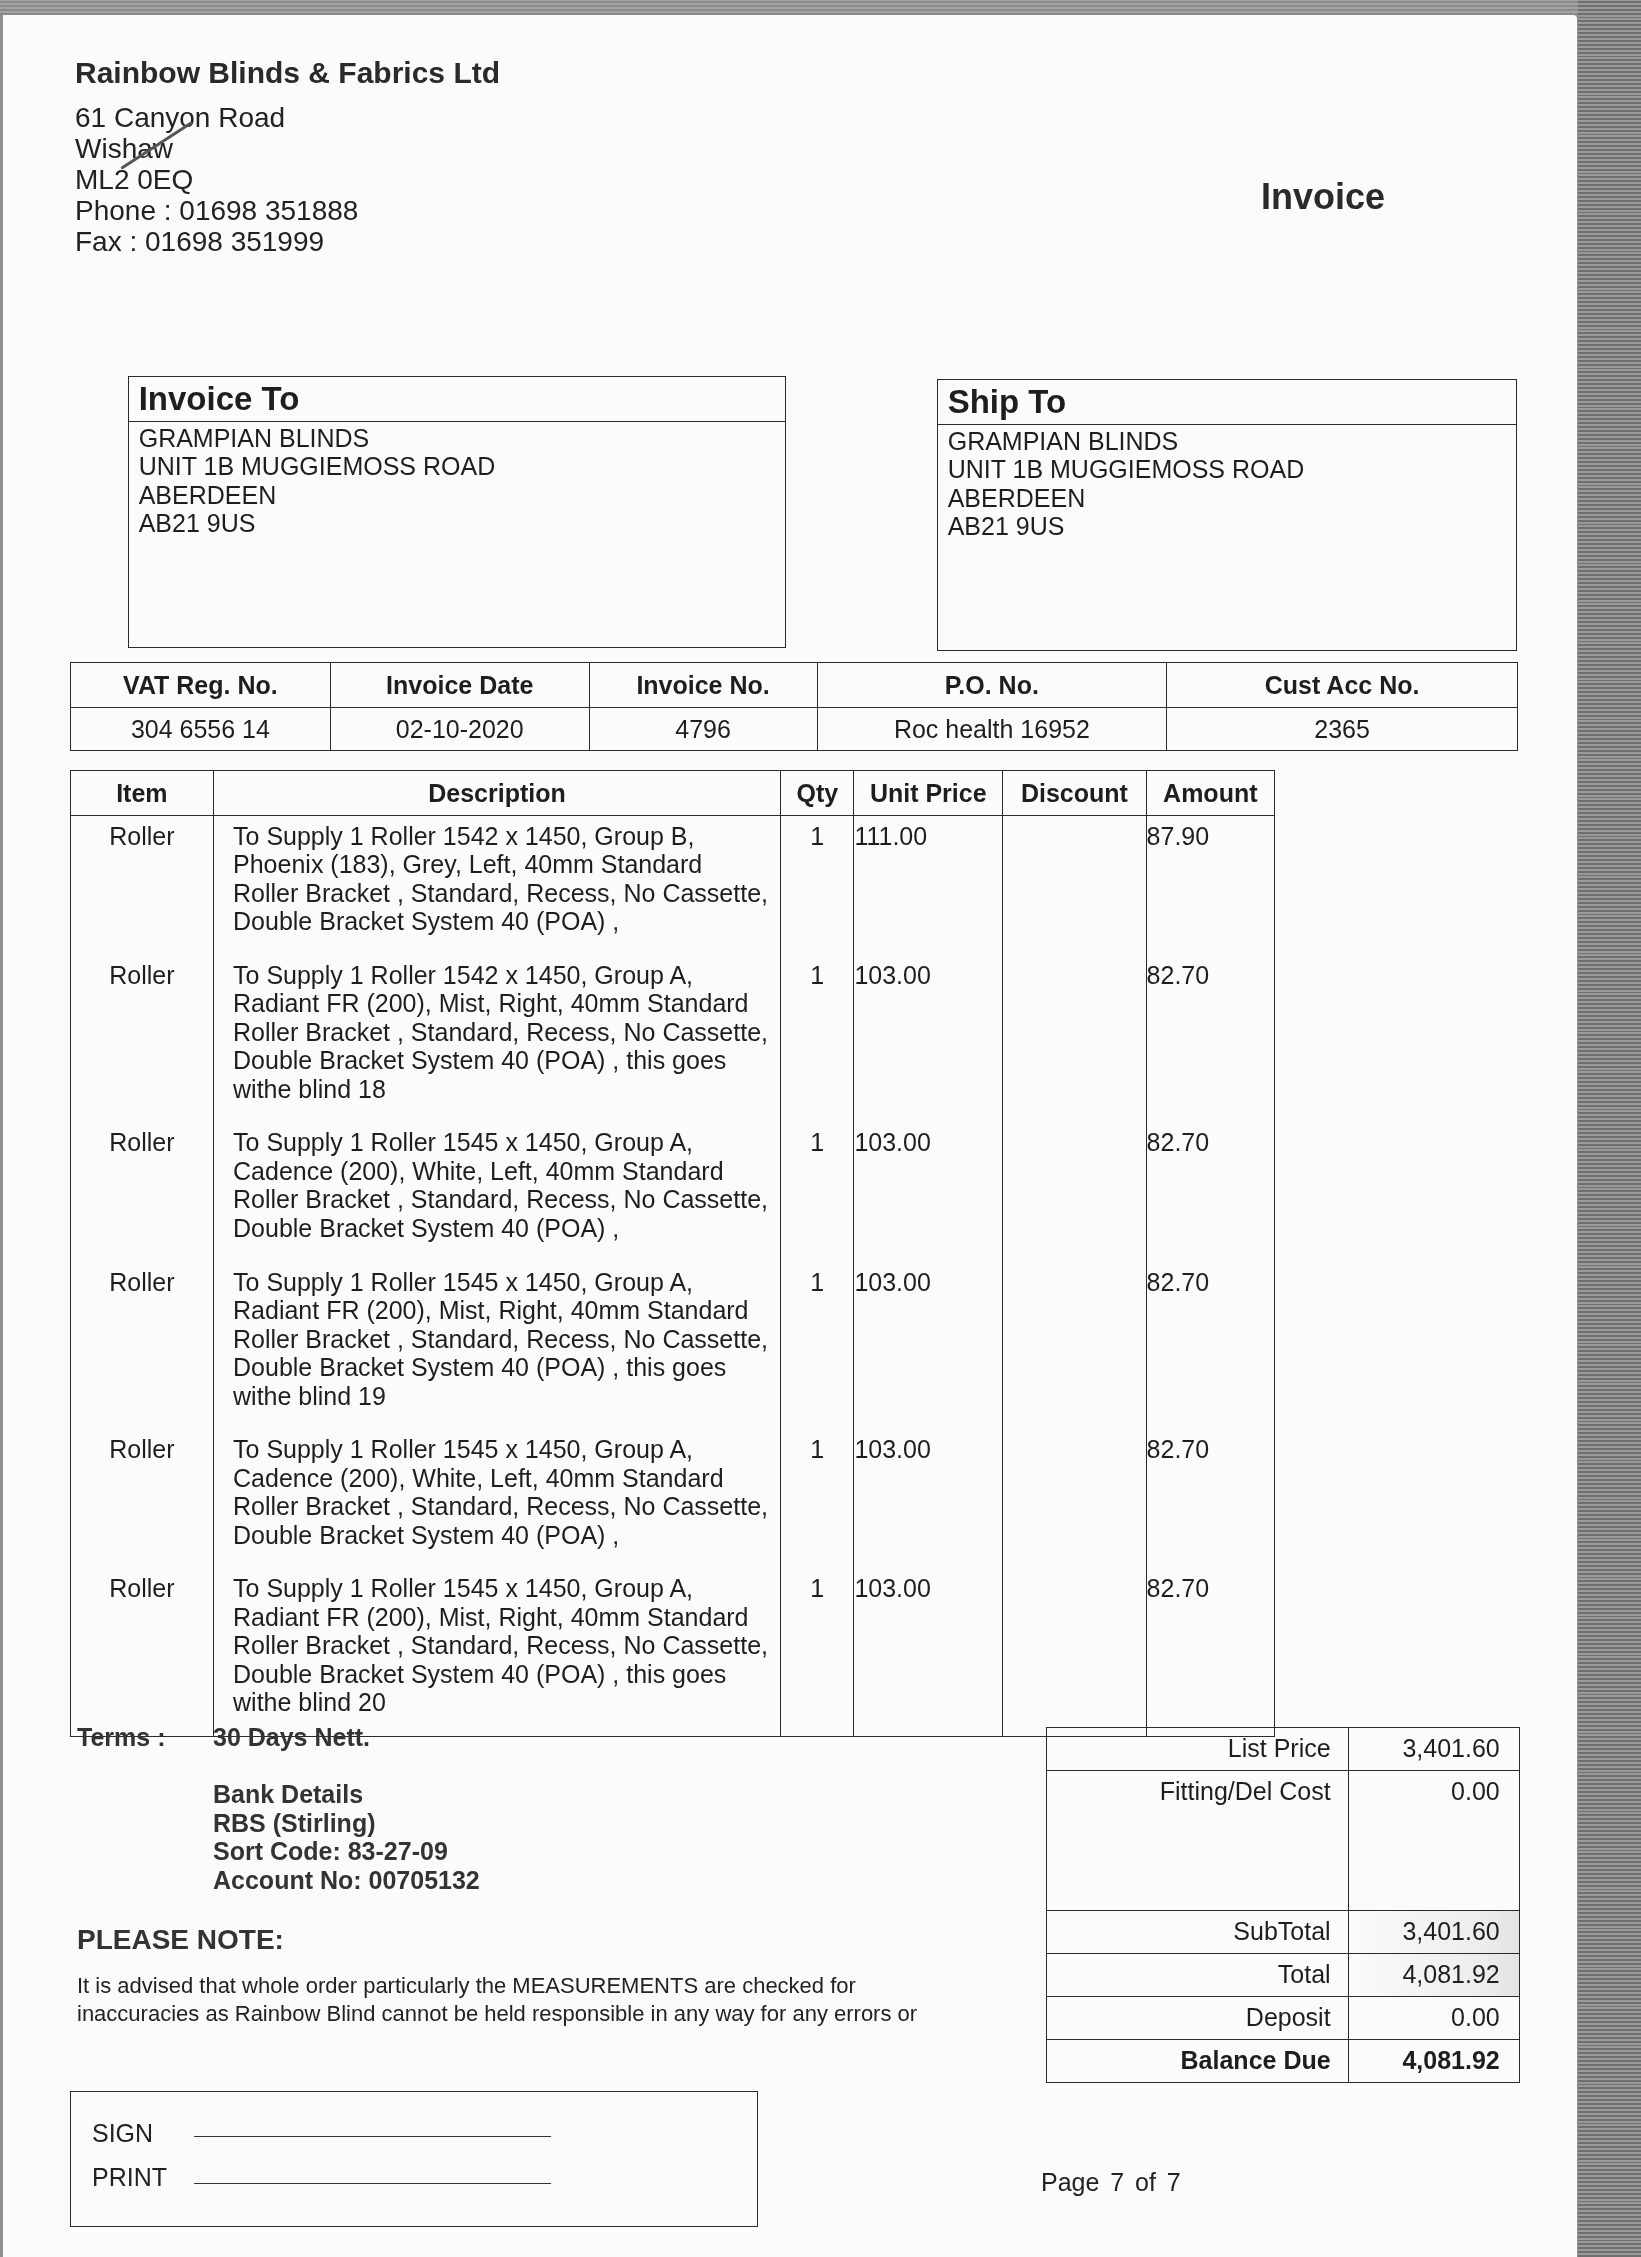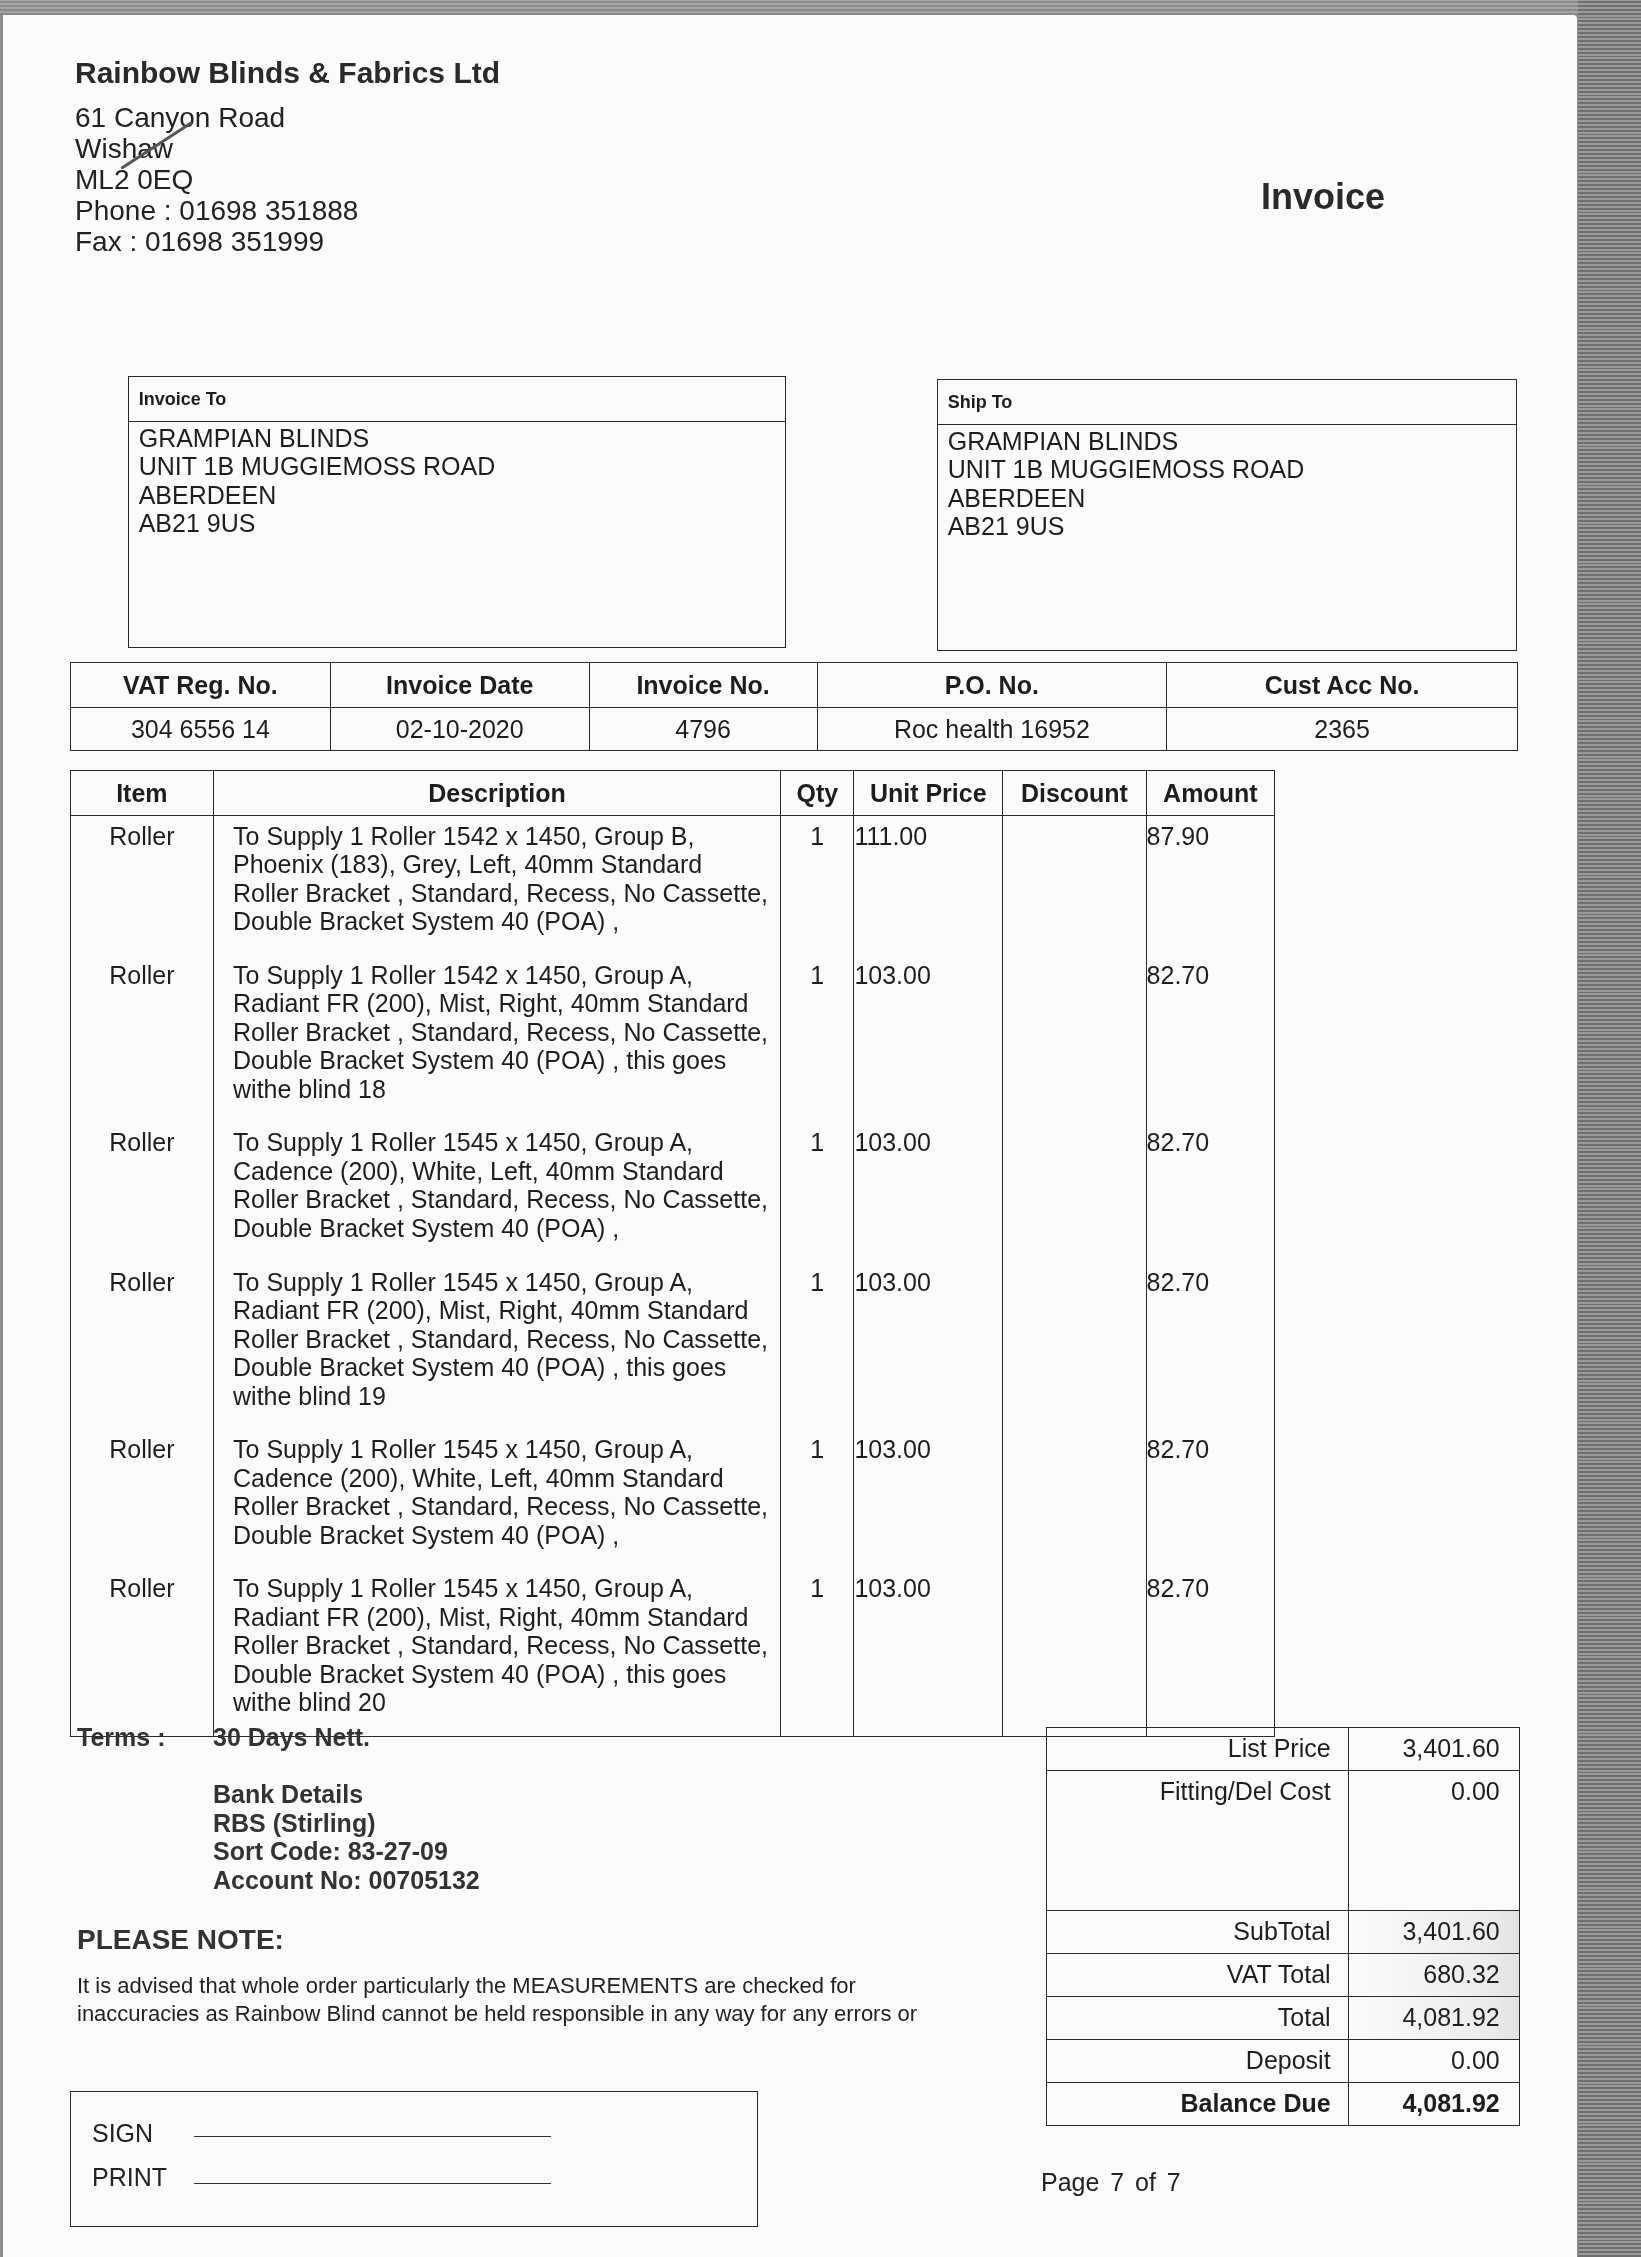--- a/index.html
+++ b/index.html
@@ -18,21 +18,21 @@
   .abs { position: absolute; }
   .company-name { left: 75px; top: 56px; font-size: 30px; font-weight: bold; color: #2a2a2a; }
   .company-lines { left: 75px; top: 102px; font-size: 28px; line-height: 31px; color: #222; }
   .company-lines div { white-space: nowrap; }
   .doc-title { left: 1261px; top: 176px; font-size: 36px; font-weight: bold; color: #2a2a2a; }
   .pen-mark { position: absolute; left: 121px; top: 167px; width: 85px; height: 2.9px;
     background: #555; transform: rotate(-33deg); transform-origin: left center; border-radius: 1.9px; }
 
   .addr-box { position: absolute; border: 1.9px solid #2a2a2a; background: transparent; }
   .addr-box .hdr { height: 44px; border-bottom: 1.9px solid #2a2a2a; font-weight: bold;
-    font-size: 18px; padding-left: 9.7px; line-height: 44px; }
+    font-size: 33px; padding-left: 9.7px; line-height: 44px; }
   .addr-box .body { padding: 1.9px 9.7px; font-size: 25px; line-height: 28.5px; }
   .addr-box .body div { white-space: nowrap; }
 
   table { border-collapse: collapse; position: absolute; }
   td, th { border: 1.9px solid #2a2a2a; padding: 0; }
   .info-table th { font-size: 25px; font-weight: bold; height: 44px; text-align: center; }
   .info-table td { font-size: 25px; height: 42px; text-align: center; }
 
   .items-table th { font-size: 25px; font-weight: bold; height: 44px; text-align: center; }
   .items-table td { font-size: 25px; line-height: 28.5px; vertical-align: top; border-top: none; border-bottom: none; }
@@ -271,24 +271,20 @@
   </div>
   <div class="row tall">
     <div class="lbl">Fitting/Del Cost</div>
     <div class="val">0.00</div>
   </div>
   <div class="row std">
     <div class="lbl">SubTotal</div>
     <div class="val shade">3,401.60</div>
   </div>
   <div class="row std">
-    <div class="lbl">VAT Total</div>
-    <div class="val shade">680.32</div>
-  </div>
-  <div class="row std">
     <div class="lbl">Total</div>
     <div class="val shade">4,081.92</div>
   </div>
   <div class="row std">
     <div class="lbl">Deposit</div>
     <div class="val">0.00</div>
   </div>
   <div class="row std bold">
     <div class="lbl">Balance Due</div>
     <div class="val">4,081.92</div>

